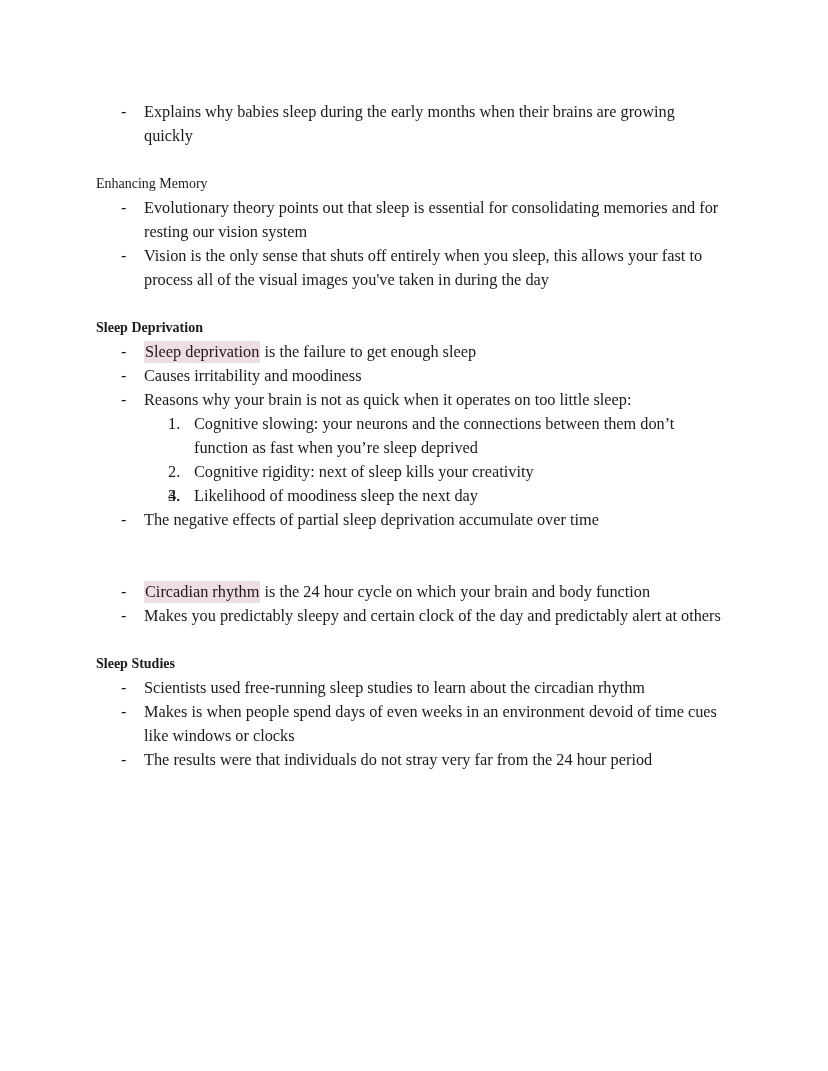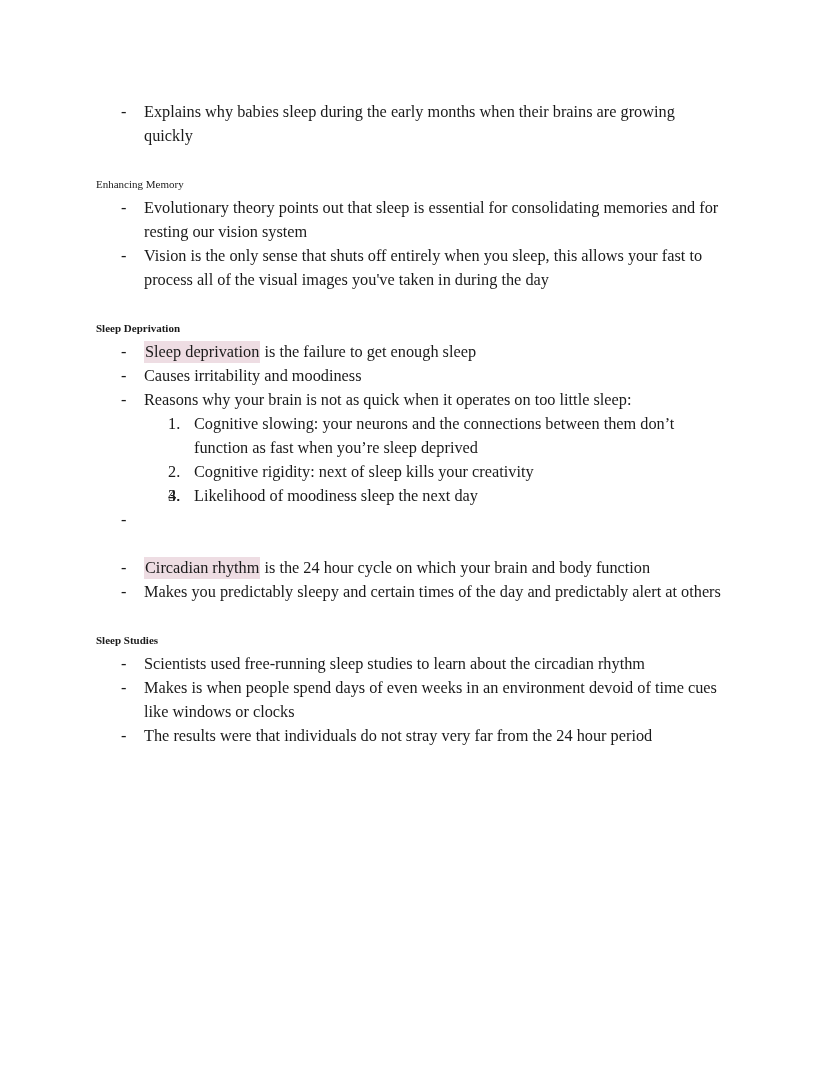--- a/index.html
+++ b/index.html
@@ -23,21 +23,21 @@
     padding: 100px 101px 0 96px;
   }
   .doc {
     font-size: 16.3px;
     line-height: 24px;
   }
 
   
   .heading {
     margin: 0;
-    font-size: 11px;
+    font-size: 14px;
     line-height: 24px;
     font-weight: 400;
     color: #1a1a1a;
   }
   .heading.bold { font-weight: 700; }
   .heading.underline { text-decoration: underline; text-underline-offset: 2px; }
 
   
   .block { margin: 0; }
   .spacer { height: 24px; line-height: 24px; font-size: 16.3px; }
@@ -108,27 +108,27 @@
         <li><span class="marker">-</span><span>Causes irritability and moodiness</span></li>
         <li><span class="marker">-</span><span>Reasons why your brain is not as quick when it operates on too little sleep:</span></li>
       </ul>
       <ol class="num-list block">
         <li><span class="marker">1.</span><span>Cognitive slowing: your neurons and the connections between them don’t function as fast when you’re sleep deprived</span></li>
         <li><span class="marker">2.</span><span>Cognitive rigidity: next of sleep kills your creativity</span></li>
         <li><span class="marker">3.</span></li>
         <li><span class="marker">4.</span><span>Likelihood of moodiness sleep the next day</span></li>
       </ol>
       <ul class="dash-list block">
-        <li><span class="marker">-</span></li>
+        <li><span class="marker">-</span><span>The negative effects of partial sleep deprivation accumulate over time</span></li>
       </ul>
       <div class="spacer">&nbsp;</div>
       <div class="spacer">&nbsp;</div>
       <ul class="dash-list block">
         <li><span class="marker">-</span><span class="hl">Circadian rhythm</span><span> is the 24 hour cycle on which your brain and body function</span></li>
-        <li><span class="marker">-</span><span>Makes you predictably sleepy and certain times of the day and predictably alert at others</span></li>
+        <li><span class="marker">-</span><span>Makes you predictably sleepy and certain clock of the day and predictably alert at others</span></li>
       </ul>
       <div class="spacer">&nbsp;</div>
       <div class="heading block bold">Sleep Studies</div>
       <ul class="dash-list block">
         <li><span class="marker">-</span><span>Scientists used free-running sleep studies to learn about the circadian rhythm</span></li>
         <li><span class="marker">-</span><span>Makes is when people spend days of even weeks in an environment devoid of time cues like windows or clocks</span></li>
         <li><span class="marker">-</span><span>The results were that individuals do not stray very far from the 24 hour period</span></li>
       </ul>
     </div>
 </div>

